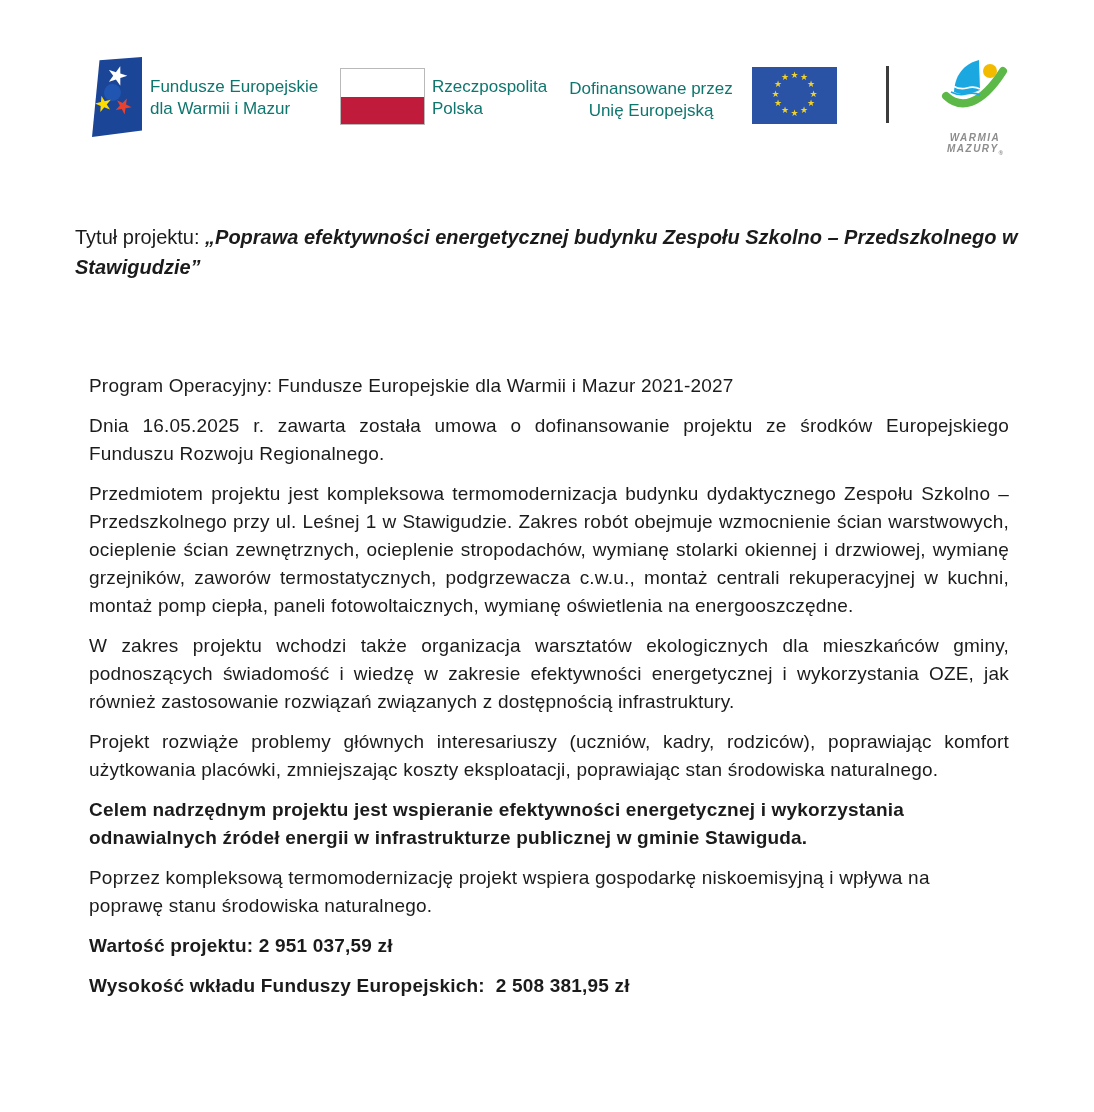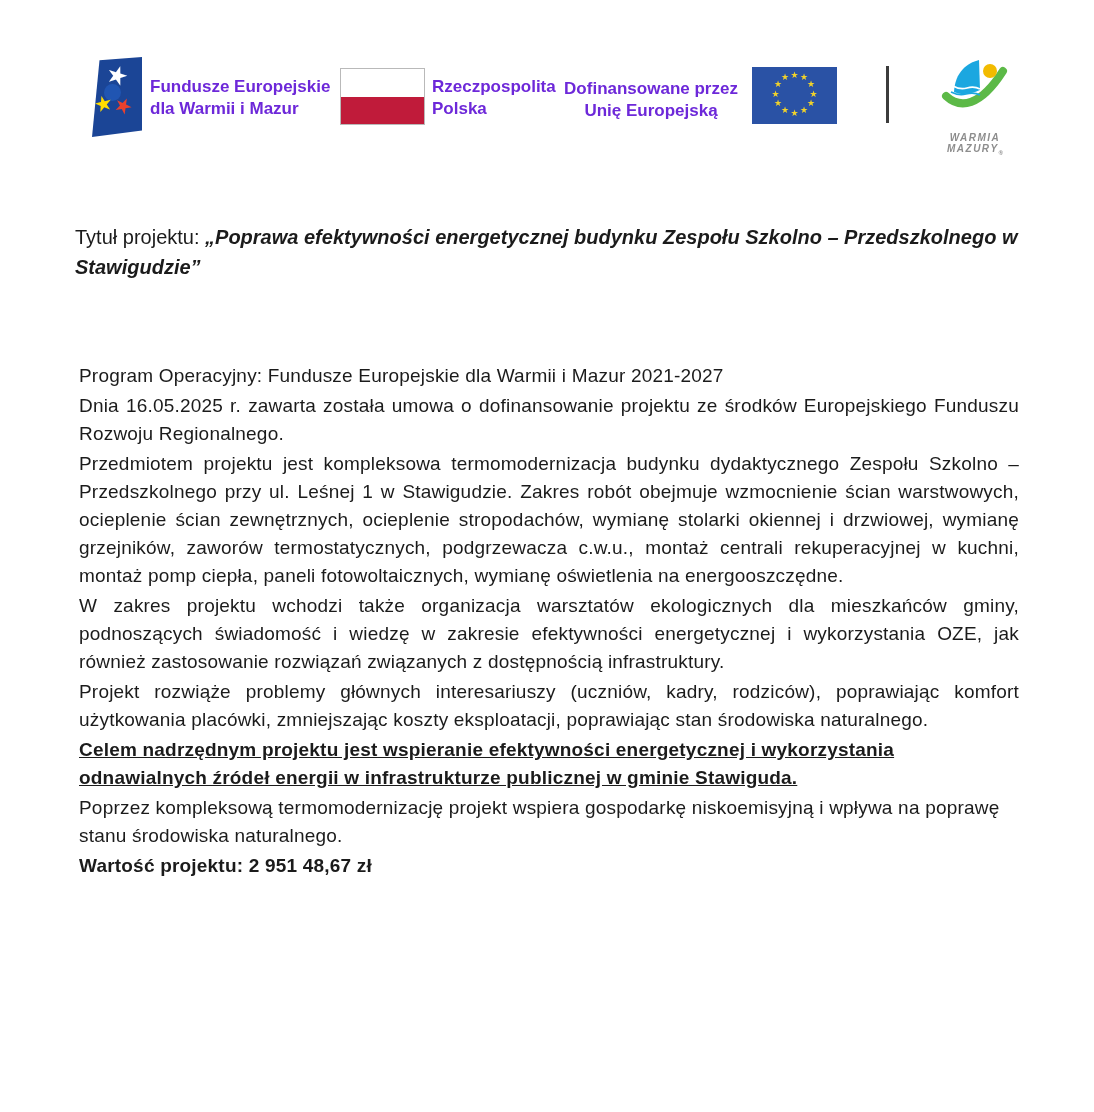--- a/index.html
+++ b/index.html
@@ -1,21 +1,21 @@
 <!DOCTYPE html>
 <html><head>
 <meta charset="utf-8">
 <style>
   html,body{margin:0;padding:0;}
   .page{position:relative;width:1094px;height:1112px;background:#ffffff;overflow:hidden;
         font-family:"Liberation Sans", sans-serif;color:#1b1b1b;}
 
   
   .logos{position:absolute;top:0;left:0;width:100%;height:160px;}
-  .logo-text{position:absolute;font-size:17px;font-weight:bold;line-height:22px;color:#6d28d9;}
+  .logo-text{position:absolute;font-size:17px;font-weight:normal;line-height:22px;color:#0f766e;}
 
   
   .fe-flag{position:absolute;left:92px;top:57px;width:50px;height:80px;background:#1b4596;
            clip-path:polygon(15% 4%,100% 0,100% 92%,0 100%);}
   .star{position:absolute;display:block;line-height:1;}
   .fe-star-white{left:14px;top:6px;font-size:25px;color:#ffffff;transform:rotate(18deg);}
   .fe-circle{position:absolute;left:12px;top:27px;width:17px;height:17px;border-radius:50%;background:#2055b2;}
   .fe-star-yellow{left:2px;top:36px;font-size:21px;color:#ffdd00;transform:rotate(-14deg);}
   .fe-star-red{left:22px;top:38px;font-size:21px;color:#e8412e;transform:rotate(26deg);}
   .fe-text{left:150px;top:76px;}
@@ -39,26 +39,26 @@
            letter-spacing:1.5px;line-height:11px;color:#8d8d8d;}
   .wm-reg{font-size:6px;vertical-align:sub;letter-spacing:0;}
 
   
   .title{position:absolute;top:222px;left:75px;width:944px;margin:0;
          font-size:20px;line-height:30px;}
   .bi{font-weight:bold;font-style:italic;}
 
   .bodytext{position:absolute;top:360px;left:77px;width:944px;font-size:19px;line-height:28px;
             letter-spacing:0.2px;}
-  .bodytext p{margin:2px;}
+  .bodytext p{margin:12px;}
   .just{text-align:justify;}
   .bold{font-weight:bold;}
   .prewrap{white-space:pre-wrap;}
   .mb28{margin-bottom:28px;}
-  .mt33{margin-top:33px;text-decoration:underline;}
+  .mt33{margin-top:33px;}
   .mt9{margin-top:9px;}
   .mt39{margin-top:39px;}
   .mt6{margin-top:6px;}
 </style>
 </head>
 <body>
 
 <div class="page">
 
   <header class="logos">
@@ -121,16 +121,17 @@
   <p class="title"><span>Tytuł projektu: </span><span class="bi">„Poprawa efektywności energetycznej budynku Zespołu Szkolno – Przedszkolnego w Stawigudzie”</span></p>
 
   <div class="bodytext">
     <p class="mb28">Program Operacyjny: Fundusze Europejskie dla Warmii i Mazur 2021-2027</p>
     <p class="just mb28">Dnia 16.05.2025 r. zawarta została umowa o dofinansowanie projektu ze środków Europejskiego Funduszu Rozwoju Regionalnego.</p>
     <p class="just">Przedmiotem projektu jest kompleksowa termomodernizacja budynku dydaktycznego Zespołu Szkolno – Przedszkolnego przy ul. Leśnej 1 w Stawigudzie. Zakres robót obejmuje wzmocnienie ścian warstwowych, ocieplenie ścian zewnętrznych, ocieplenie stropodachów, wymianę stolarki okiennej i drzwiowej, wymianę grzejników, zaworów termostatycznych, podgrzewacza c.w.u., montaż centrali rekuperacyjnej w kuchni, montaż pomp ciepła, paneli fotowoltaicznych, wymianę oświetlenia na energooszczędne.</p>
     <p class="just">W zakres projektu wchodzi także organizacja warsztatów ekologicznych dla mieszkańców gminy, podnoszących świadomość i wiedzę w zakresie efektywności energetycznej i wykorzystania OZE, jak również zastosowanie rozwiązań związanych z dostępnością infrastruktury.</p>
     <p class="just">Projekt rozwiąże problemy głównych interesariuszy (uczniów, kadry, rodziców), poprawiając komfort użytkowania placówki, zmniejszając koszty eksploatacji, poprawiając stan środowiska naturalnego.</p>
     <p class="bold mt33">Celem nadrzędnym projektu jest wspieranie efektywności energetycznej i wykorzystania odnawialnych źródeł energii w infrastrukturze publicznej w gminie Stawiguda.</p>
     <p class="mt9">Poprzez kompleksową termomodernizację projekt wspiera gospodarkę niskoemisyjną i wpływa na poprawę stanu środowiska naturalnego.</p>
-    <p class="bold mt39">Wartość projektu: 2 951 48,67 zł</p>
+    <p class="bold mt39">Wartość projektu: 2 951 037,59 zł</p>
+    <p class="bold mt6 prewrap">Wysokość wkładu Funduszy Europejskich:  2 508 381,95 zł</p>
   </div>
 
 </div>
 
 </body></html>

